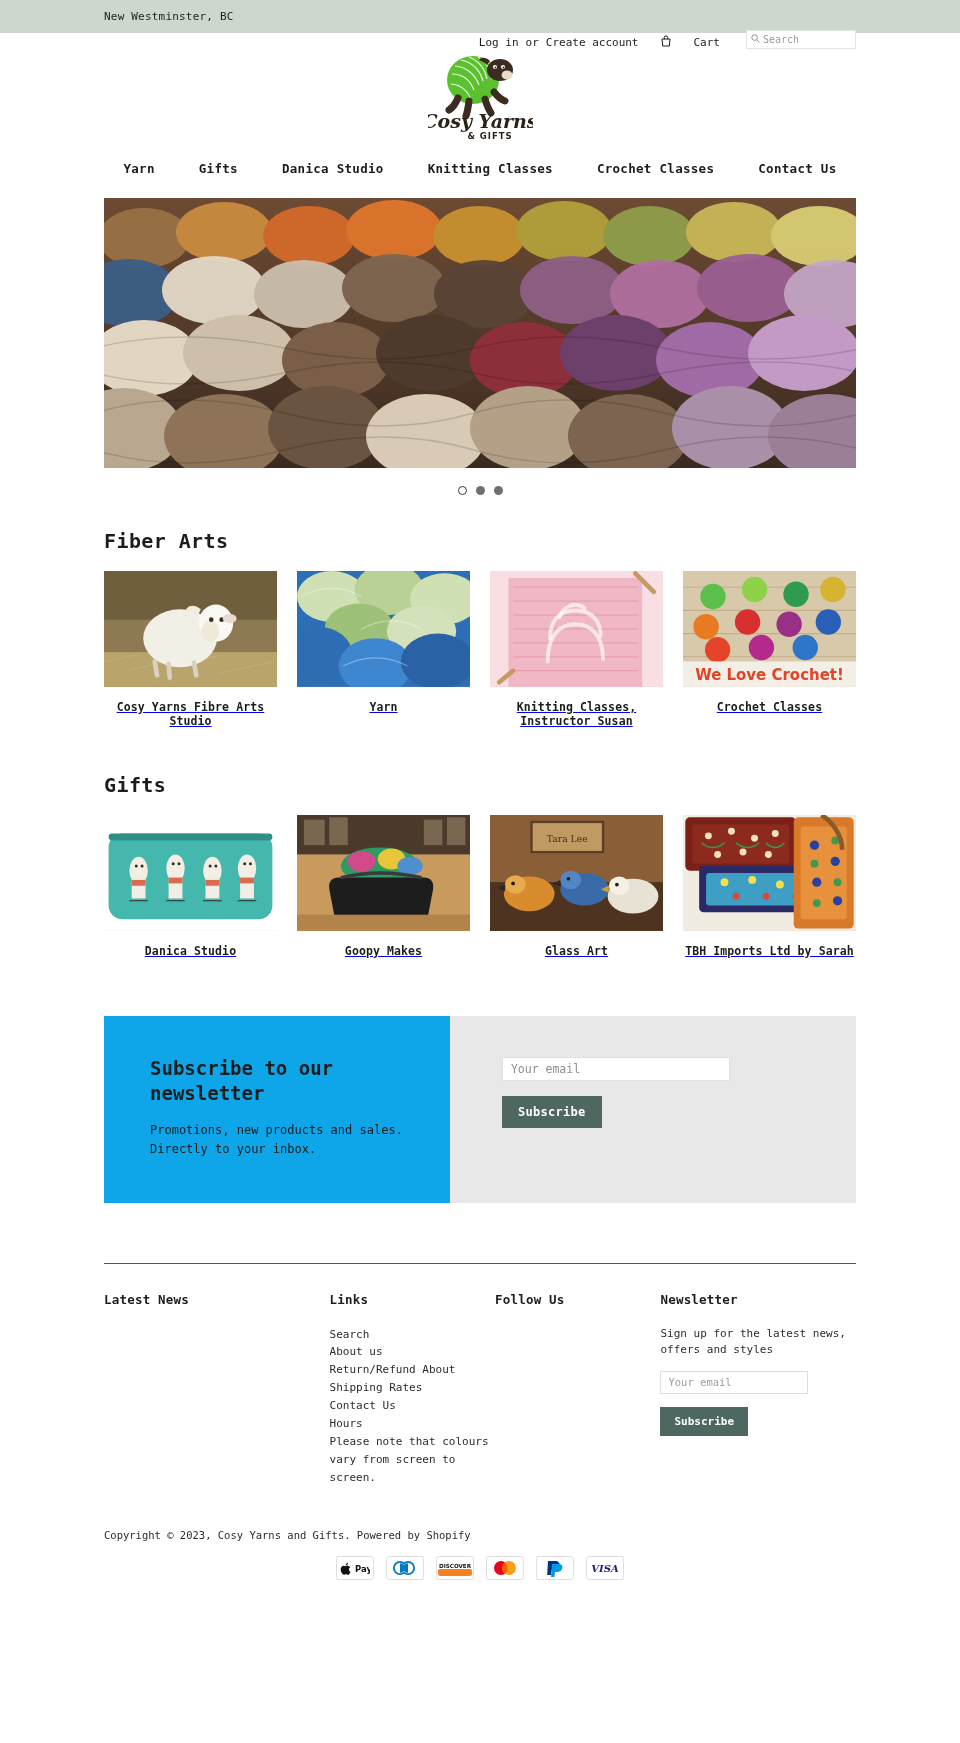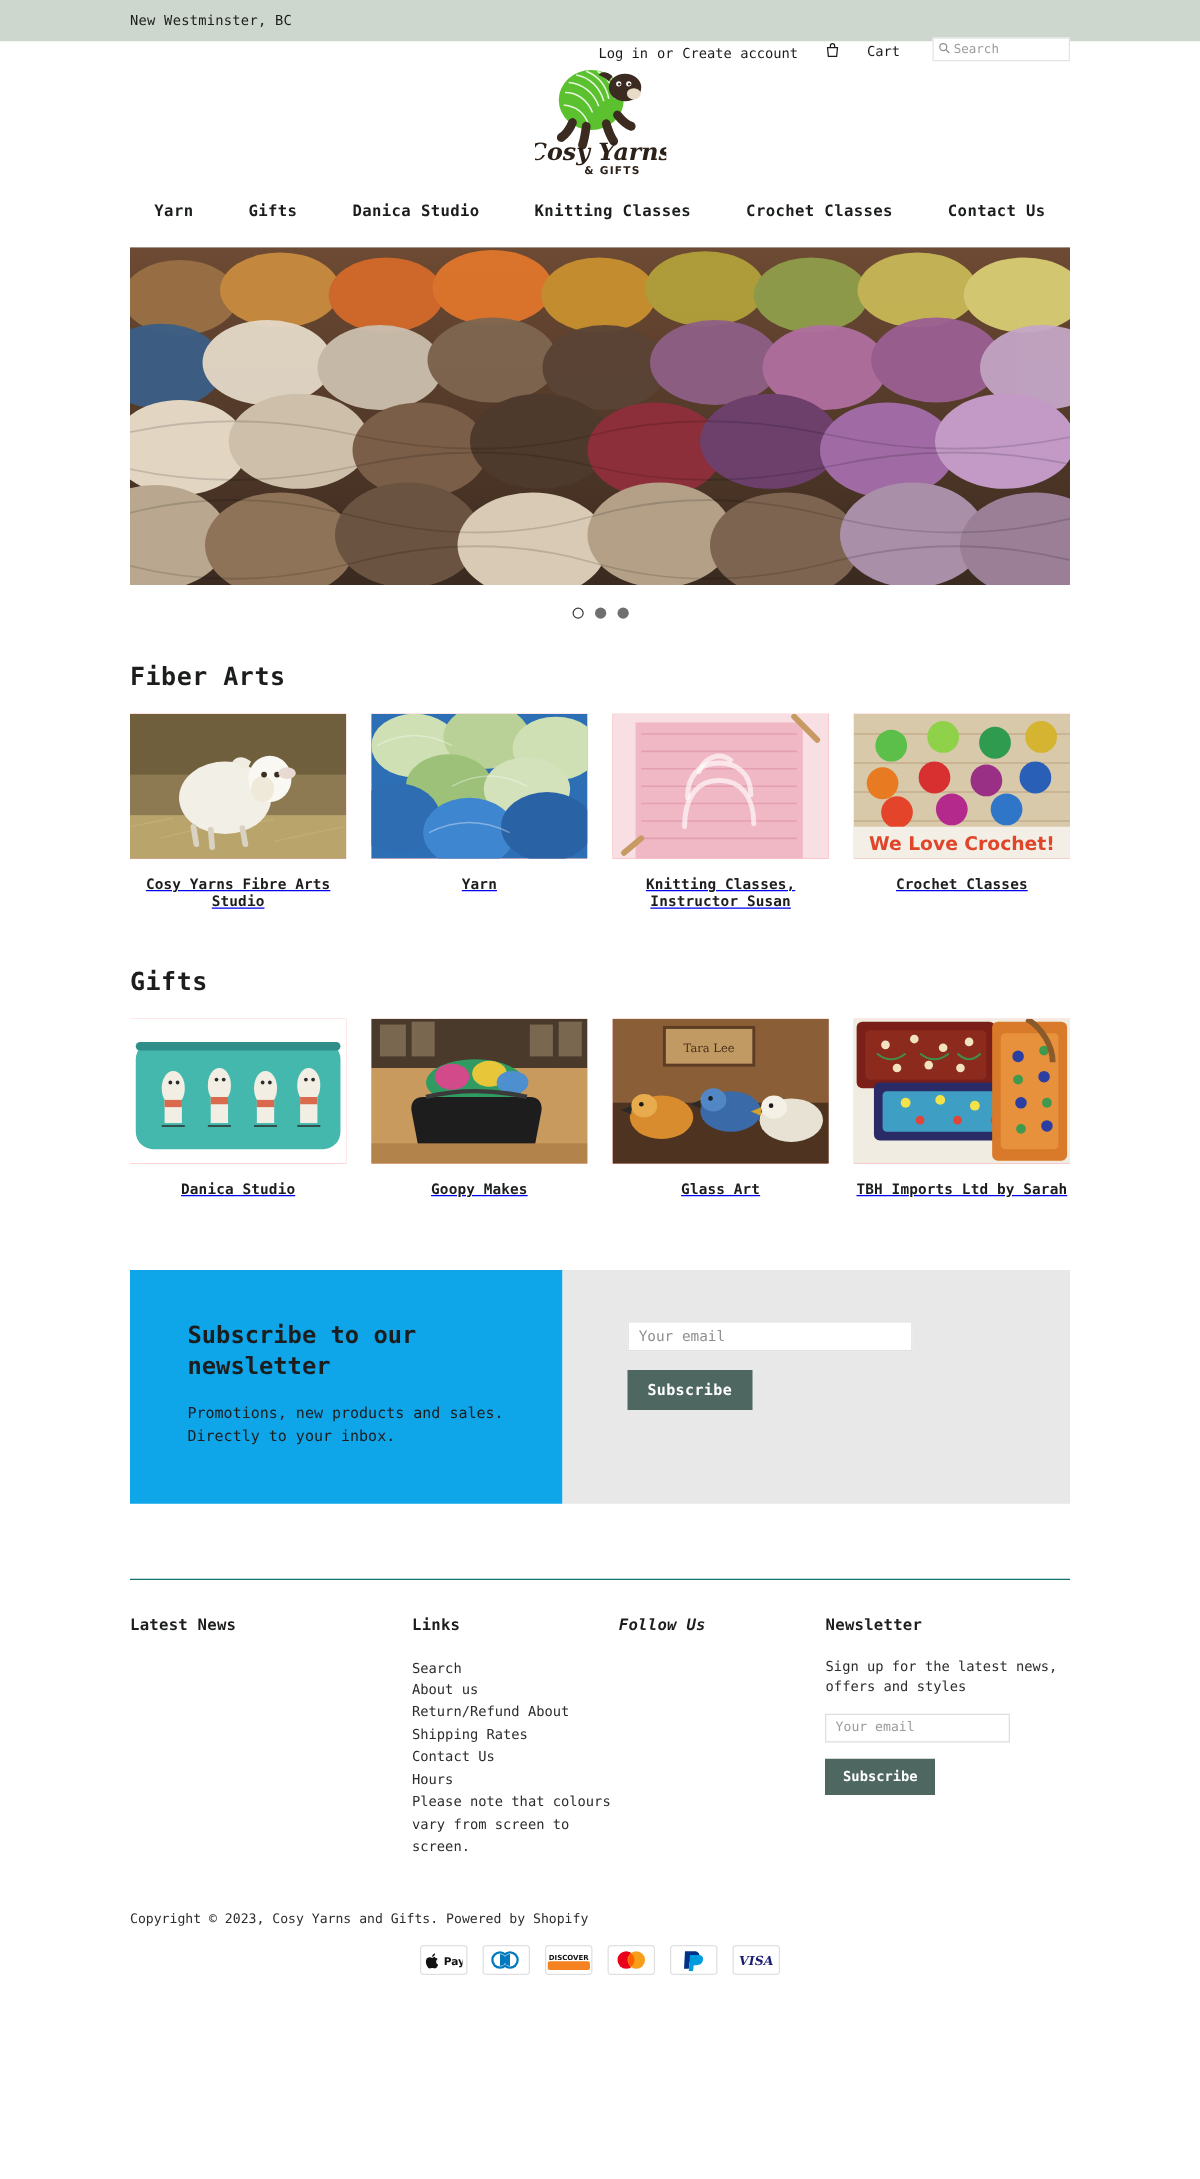--- a/index.html
+++ b/index.html
@@ -101,21 +101,21 @@
     font-family:inherit; font-size:12px; font-weight:bold;
     padding:9px 16px; letter-spacing:.3px; cursor:pointer;
   }
 
   
   .footer { width:752px; margin:60px auto 0; border-top:1px solid #0f766e; padding-top:28px; }
   .fcols { display:flex; }
   .fcol { }
   .fcol:nth-child(1){ width:30%; }
   .fcol:nth-child(2){ width:22%; }
-  .fcol:nth-child(3){ width:22%;font-style:italic; }
+  .fcol:nth-child(3){ width:22%; }
   .fcol:nth-child(4){ width:26%; }
   .fh { font-size:12.5px; font-weight:bold; margin:0 0 19px 0; letter-spacing:.2px; }
   .flink { font-size:11px; line-height:1.63; color:#2b2c2c; text-decoration:none; display:block; }
   .fnote { font-size:11px; line-height:1.63; color:#2b2c2c; }
   .fp { font-size:11px; line-height:1.5; margin:0 0 12px 0; color:#2b2c2c; }
   .fnl-input {
     width:148px; height:23px; background:#fff; border:1px solid #dedede;
     display:flex; align-items:center; padding:0 7px; font-size:10.5px; color:#9b9d9d;
   }
   .btn-sub-sm {

